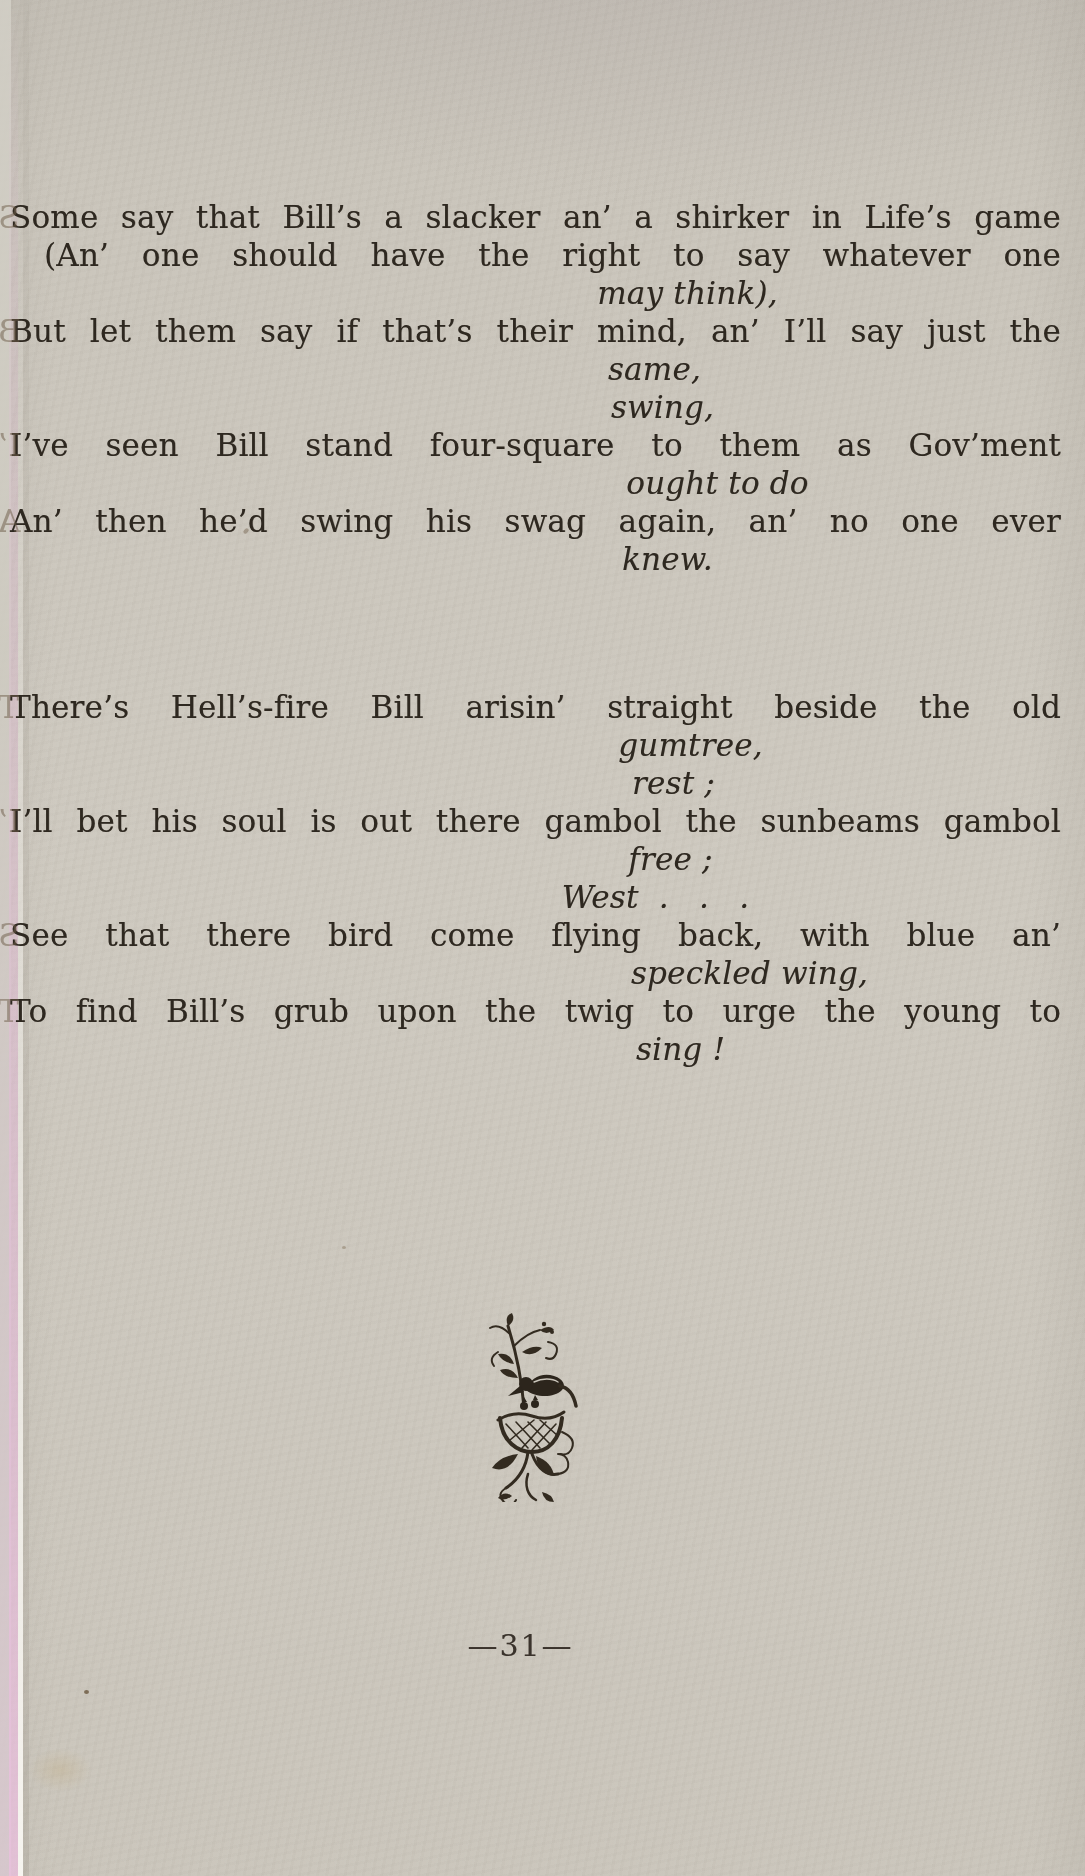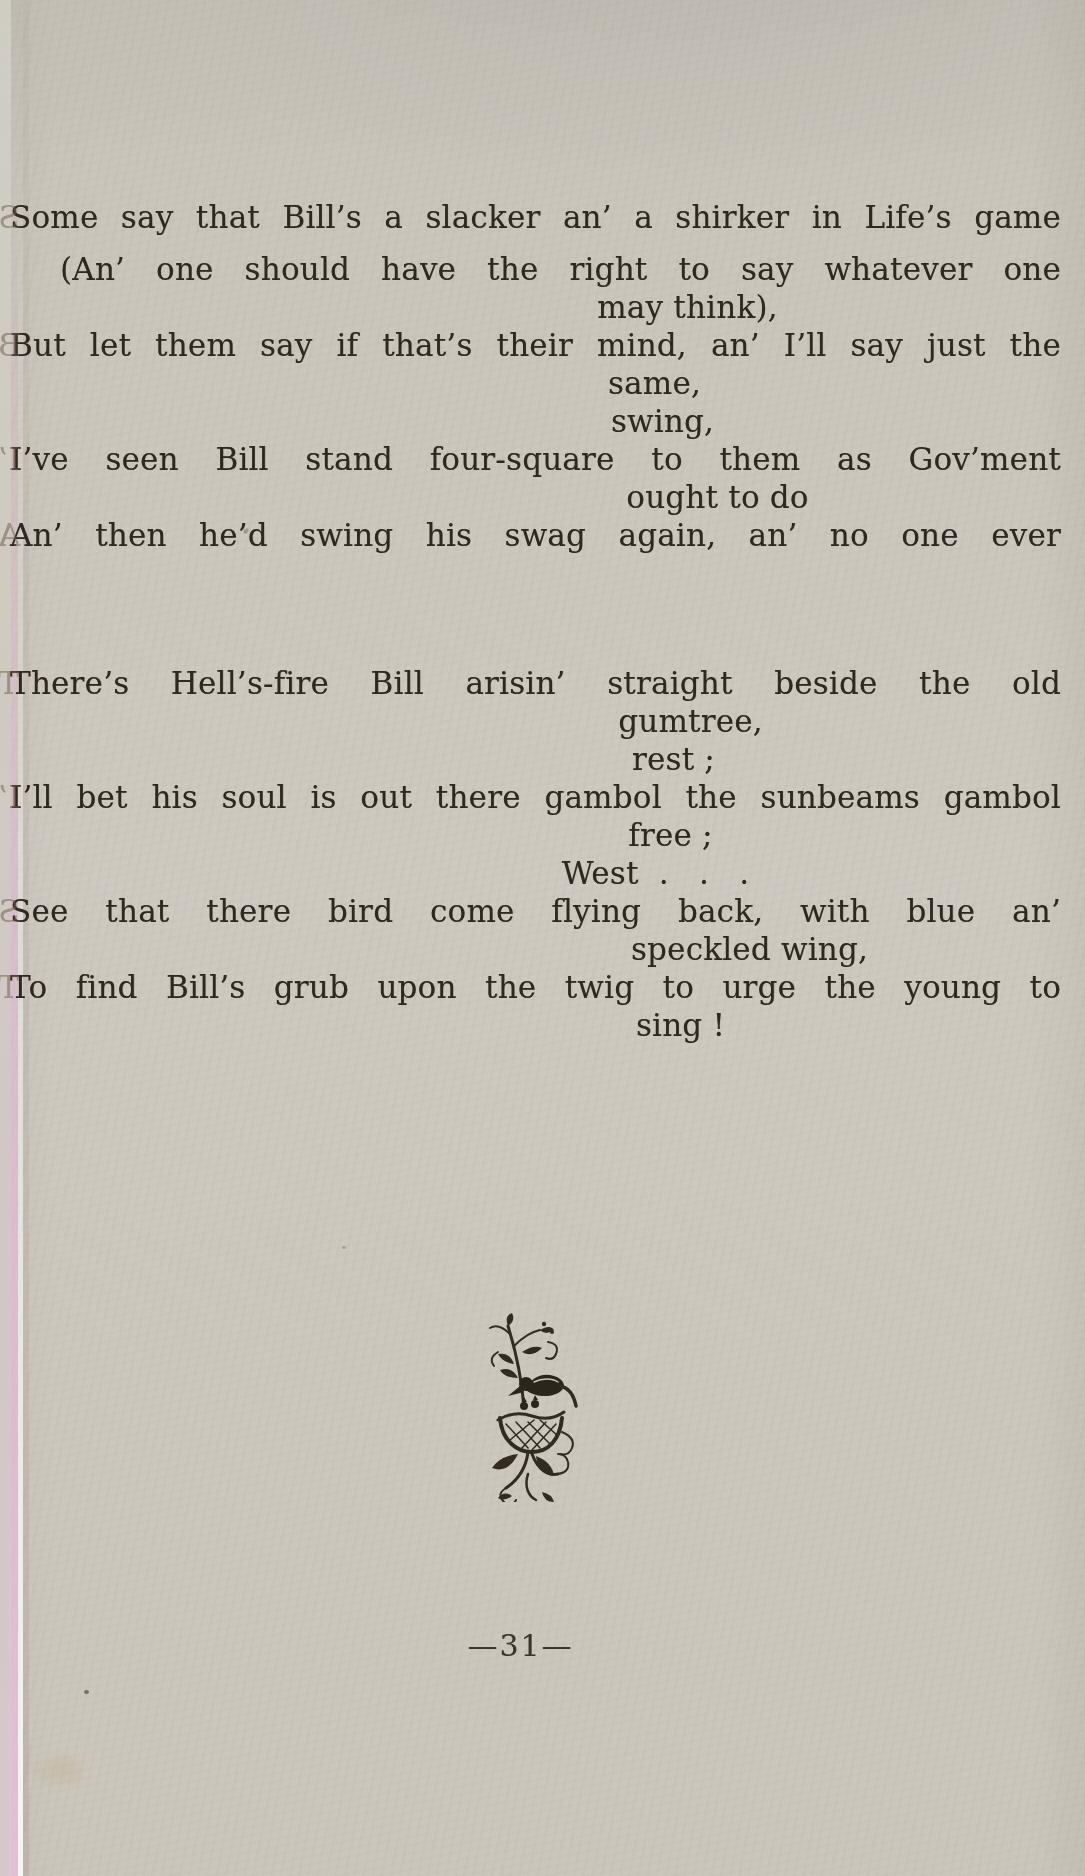--- a/index.html
+++ b/index.html
@@ -26,23 +26,23 @@
     background:linear-gradient(180deg, rgba(248,246,240,0) 6%, rgba(248,246,240,0.35) 40%, rgba(250,248,243,0.75) 78%, rgba(252,250,246,0.9) 100%);}
   .spine-shadow{position:absolute;left:23px;top:0;bottom:0;width:6px;
     background:linear-gradient(180deg, rgba(118,110,98,0.05), rgba(118,110,98,0.14));}
   
   .poem{position:absolute;top:198px;left:0;right:0;color:#2e2820;
     font-size:31px;letter-spacing:0.2px;
     text-shadow:0.3px 0.3px 0 rgba(46,40,32,0.35);}
   .stanza + .stanza{margin-top:110px;}
   .line{position:relative;height:38px;line-height:38px;}
   .line.flush{padding-left:10px;padding-right:24px;text-align:justify;text-align-last:justify;}
-  .line.indent{padding-left:60px;padding-right:24px;text-align:justify;text-align-last:justify;margin-top:14px;}
+  .line.indent{padding-left:44px;padding-right:24px;text-align:justify;text-align-last:justify;}
   .line.cont{padding-left:250px;text-align:center;}
-  .line.cont .ltext{white-space:pre;}
+  .line.cont .ltext{white-space:pre;font-style:italic;}
   .ghost{position:absolute;left:-2px;top:0;transform:scaleX(-1);
     color:rgba(112,94,74,0.52);text-shadow:none;filter:blur(0.4px);}
   
   .ornament{position:absolute;left:478px;top:1312px;width:100px;height:190px;}
   
   .page-number{position:absolute;top:1628px;left:0;width:1085px;text-align:center;
     font-size:30px;letter-spacing:2px;color:#3a332c;transform:translateX(-22px);
     text-shadow:0.3px 0.3px 0 rgba(58,51,44,0.3);}
   
   .speck{position:absolute;border-radius:50%;}
@@ -66,20 +66,21 @@
       <div class="stanza">
         <div class="line flush"><span class="ghost">S</span><span class="ltext">Some say that Bill’s a slacker an’ a shirker in Life’s game</span></div>
         <div class="line indent"><span class="ltext">(An’ one should have the right to say whatever one</span></div>
         <div class="line cont" style="transform: translateX(20px);"><span class="ltext">may think),</span></div>
         <div class="line flush"><span class="ghost">B</span><span class="ltext">But let them say if that’s their mind, an’ I’ll say just the</span></div>
         <div class="line cont" style="transform: translateX(-13px);"><span class="ltext">same,</span></div>
         <div class="line cont" style="transform: translateX(-5px);"><span class="ltext">swing,</span></div>
         <div class="line flush"><span class="ghost">I’</span><span class="ltext">I’ve seen Bill stand four-square to them as Gov’ment</span></div>
         <div class="line cont" style="transform: translateX(50px);"><span class="ltext">ought to do</span></div>
         <div class="line flush"><span class="ghost">A</span><span class="ltext">An’ then he’d swing his swag again, an’ no one ever</span></div>
+        <div class="line cont"><span class="ltext">knew.</span></div>
       </div>
       <div class="stanza">
         <div class="line flush"><span class="ghost">T</span><span class="ltext">There’s Hell’s-fire Bill arisin’ straight beside the old</span></div>
         <div class="line cont" style="transform: translateX(23px);"><span class="ltext">gumtree,</span></div>
         <div class="line cont" style="transform: translateX(6px);"><span class="ltext">rest ;</span></div>
         <div class="line flush"><span class="ghost">I’</span><span class="ltext">I’ll bet his soul is out there gambol the sunbeams gambol</span></div>
         <div class="line cont" style="transform: translateX(3px);"><span class="ltext">free ;</span></div>
         <div class="line cont" style="transform: translateX(-12px);"><span class="ltext">West  .   .   .</span></div>
         <div class="line flush"><span class="ghost">S</span><span class="ltext">See that there bird come flying back, with blue an’</span></div>
         <div class="line cont" style="transform: translateX(82px);"><span class="ltext">speckled wing,</span></div>

